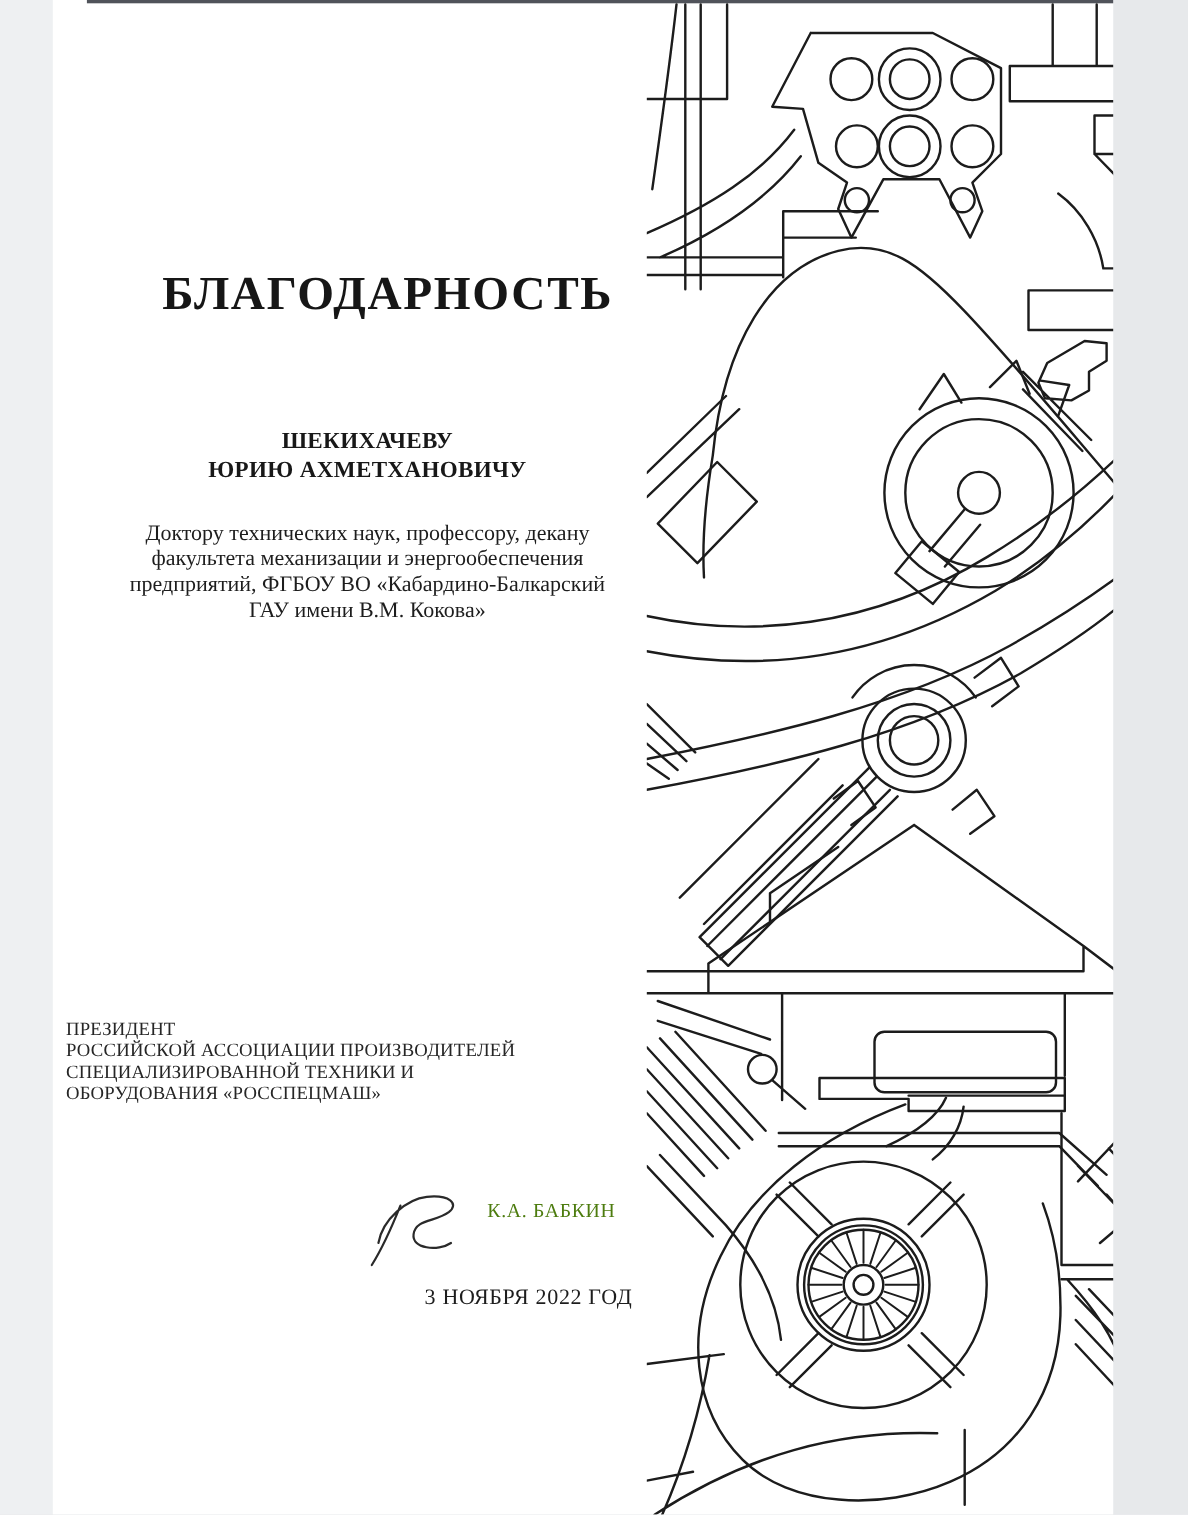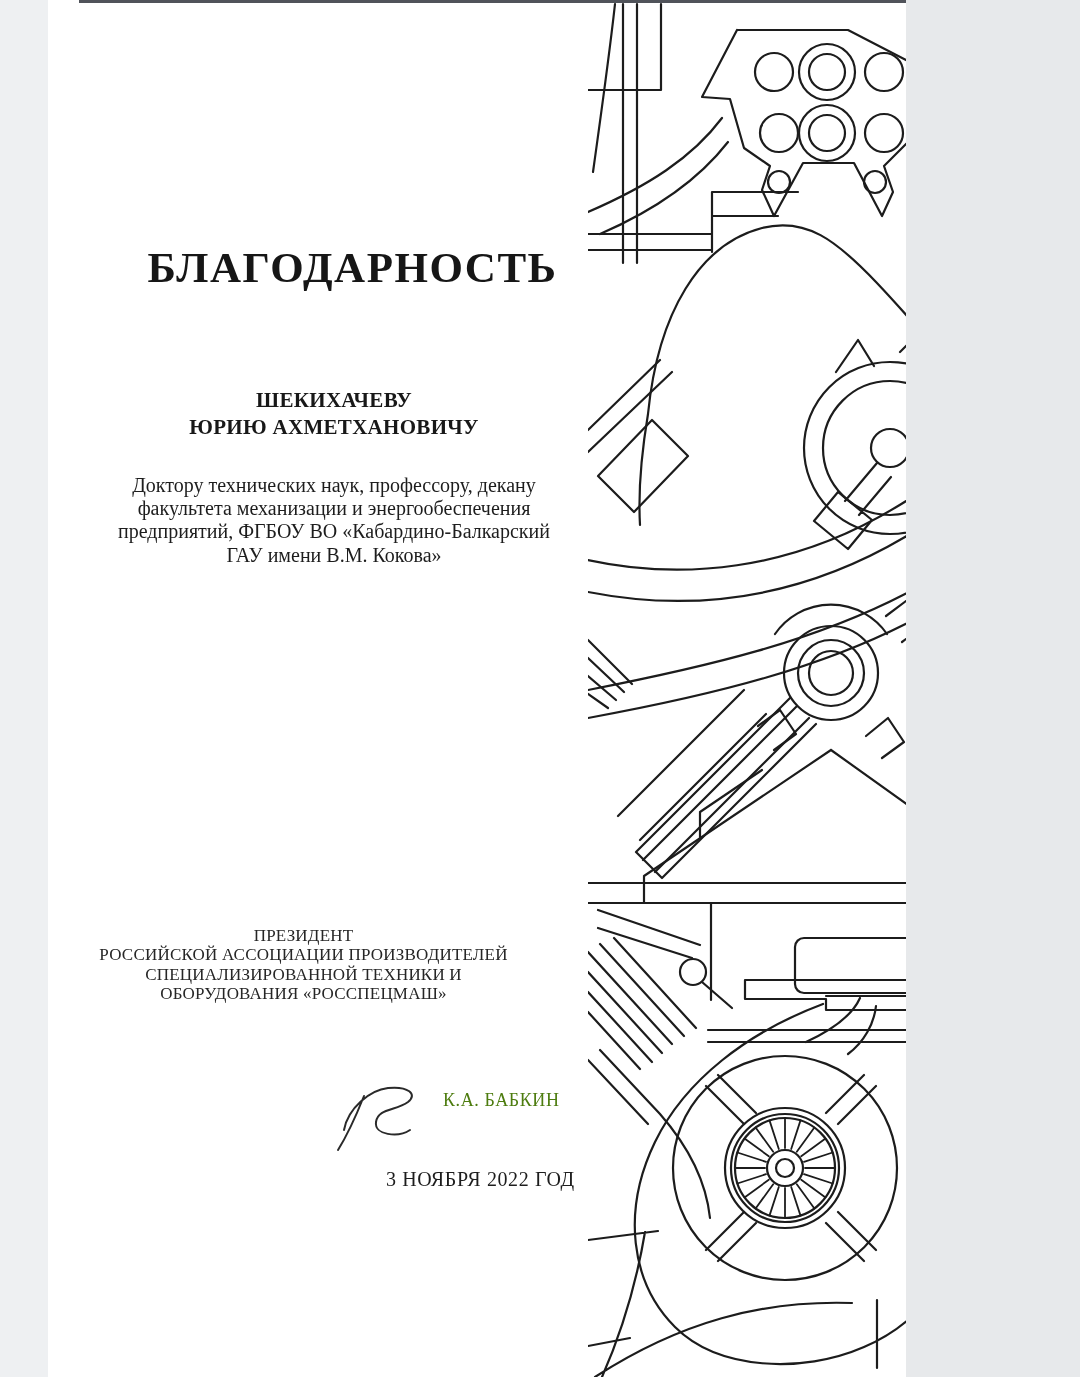--- a/index.html
+++ b/index.html
@@ -1,32 +1,32 @@
 <!DOCTYPE html>
 <html><head>
 <meta charset="utf-8">
 <style>
   html,body{margin:0;padding:0;background:#e7e9eb;}
   .stage{
-    position:relative;width:906px;height:1377px;overflow:hidden;
+    position:relative;width:1012px;height:1377px;overflow:hidden;
     background:#eef0f2;
     font-family:"Liberation Serif","DejaVu Serif",serif;
     color:#1d1d1d;
   }
   .paper{
     position:absolute;left:48px;top:0;width:982px;height:1377px;
     background:#ffffff;
   }
   .top-edge{
     position:absolute;left:79px;top:0;width:950px;height:3px;
     background:#50535a;
   }
   .txt{position:absolute;white-space:pre-line;}
   .center{text-align:center;}
-  .right{text-align:center;}
+  .right{text-align:left;}
   .title{
     left:60px;top:243px;width:585px;
     font-size:43px;font-weight:700;letter-spacing:1.5px;color:#161616;
   }
   .name{
     left:60px;top:387px;width:548px;
     font-size:21px;font-weight:700;line-height:27px;letter-spacing:.3px;color:#181818;
   }
   .body-par{left:60px;width:548px;font-size:20px;line-height:23.2px;color:#1d1d1d;text-align:center;}
   .par1{top:474px;}

